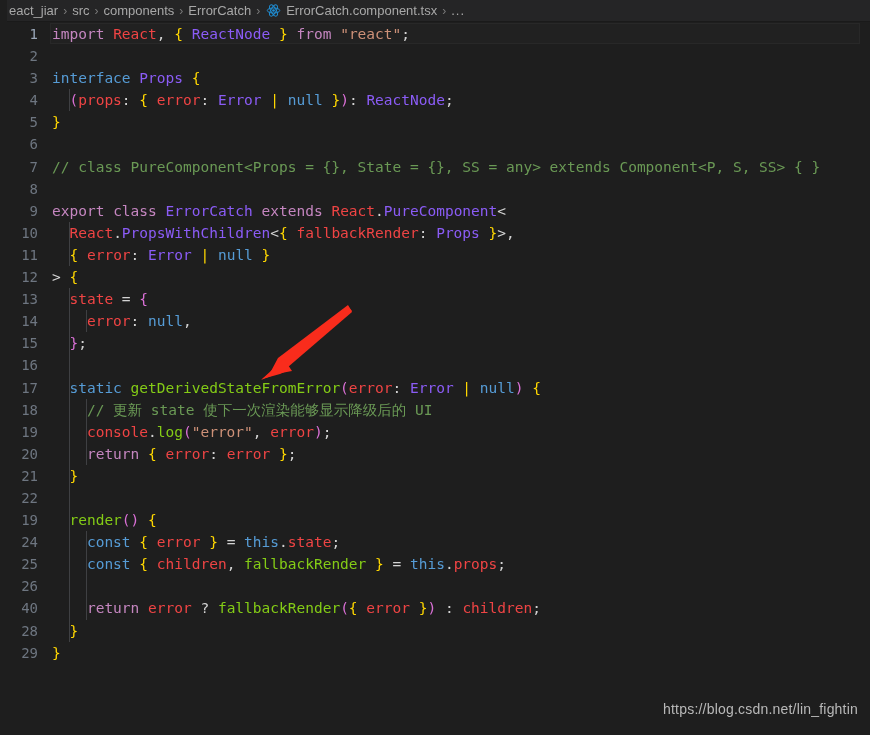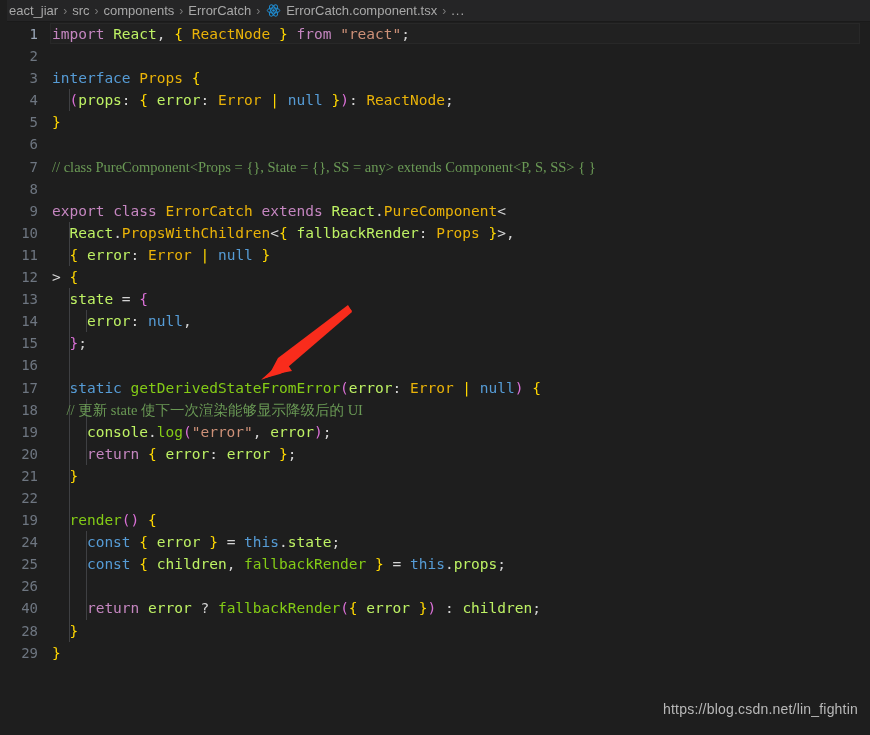--- a/index.html
+++ b/index.html
@@ -54,25 +54,25 @@
   .row.active .code{z-index:2;}
 
   
   .guide{position:absolute;top:0;width:1px;height:22.1px;background:#3f4043;}
   .g1{left:69px;}
   .g2{left:86px;}
 
   
   .kw      {color:#c586c0;}  
   .kw2     {color:#569cd6;}  
-  .var     {color:#bef264;}  
-  .type    {color:#eab308;}  
+  .var     {color:#ef4444;}  
+  .type    {color:#8b5cf6;}  
   .fn      {color:#84cc16;}  
   .str     {color:#ce9178;}  
-  .cmt     {color:#6a9955;font-family:Liberation Serif, serif;}  
+  .cmt     {color:#6a9955;}  
   .brace   {color:#ffd700;}  
   .paren   {color:#da70d6;}  
   .op      {color:#d4d4d4;}  
   .punct   {color:#d4d4d4;}
 
   
   .arrow{position:absolute;left:240px;top:295px;width:130px;height:95px;pointer-events:none;}
 
   
   .watermark{

